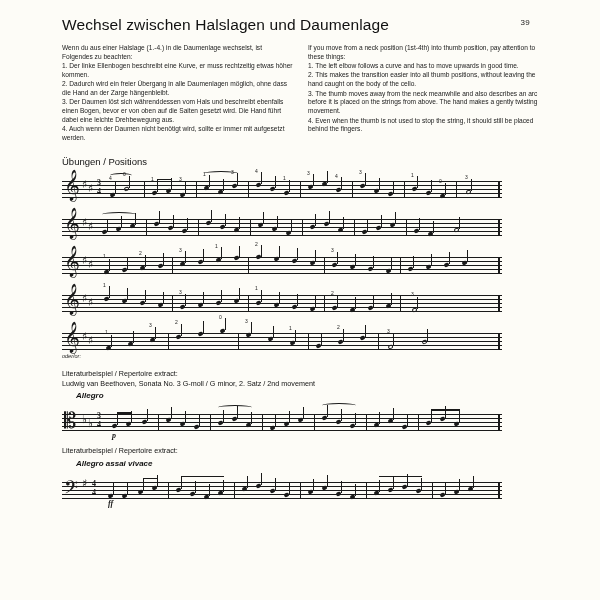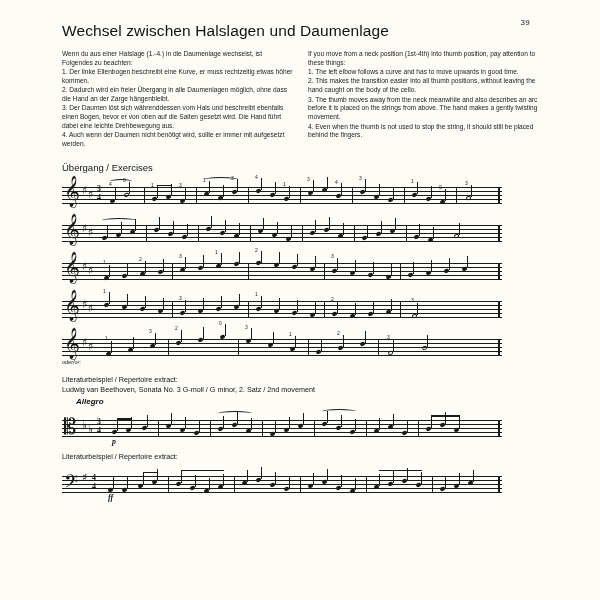--- a/index.html
+++ b/index.html
@@ -29,21 +29,21 @@
   }
   .page-number {
     position: absolute;
     right: 10px;
     top: 8px;
     font-size: 8px;
     color: #222;
     letter-spacing: .3px;
   }
   .title-block {
-    margin-top: 12px;
+    margin-top: 6px;
   }
   .title-de, .title-en {
     font-size: 15.5px;
     color: #111;
     line-height: 1.22;
     font-weight: 400;
     letter-spacing: .1px;
   }
   .cols {
     display: flex;
@@ -225,21 +225,21 @@
       </div>
       <div class="col">
         <p>If you move from a neck position (1st-4th) into thumb position, pay attention to these things:</p>
         <p>1. The left elbow follows a curve and has to move upwards in good time.</p>
         <p>2. This makes the transition easier into all thumb positions, without leaving the hand caught on the body of the cello.</p>
         <p>3. The thumb moves away from the neck meanwhile and also describes an arc before it is placed on the strings from above. The hand makes a gently twisting movement.</p>
         <p>4. Even when the thumb is not used to stop the string, it should still be placed behind the fingers.</p>
       </div>
     </div>
 
-    <div class="section-head">Übergang / Exercises</div>
+    <div class="section-head">Übungen / Positions</div>
 
     <div class="system">
       <div class="staff">
         <div class="line"></div>
         <div class="line"></div>
         <div class="line"></div>
         <div class="line"></div>
         <div class="line"></div>
       </div>
       <div class="clef">𝄞</div>
@@ -667,20 +667,21 @@
         <div class="stem" style="left:383px; top:2px"></div>
       <div class="note" style="left:392px; top:18px"></div>
         <div class="stem" style="left:397px; top:7px"></div>
       <div class="beam" style="left:369px; top:5px; width:29px"></div>
       <div class="barline thick" style="left:436px"></div>
 
       <div class="dyn" style="left:50px; top:27px">p</div>
     </div>
 
     <div class="small-label" style="margin-top:8px">Literaturbeispiel / Repertoire extract:</div>
+    <div class="tempo">Allegro assai vivace</div>
 
     <div class="system">
       <div class="staff">
         <div class="line"></div>
         <div class="line"></div>
         <div class="line"></div>
         <div class="line"></div>
         <div class="line"></div>
       </div>
       <div class="clef bass">𝄢</div>

